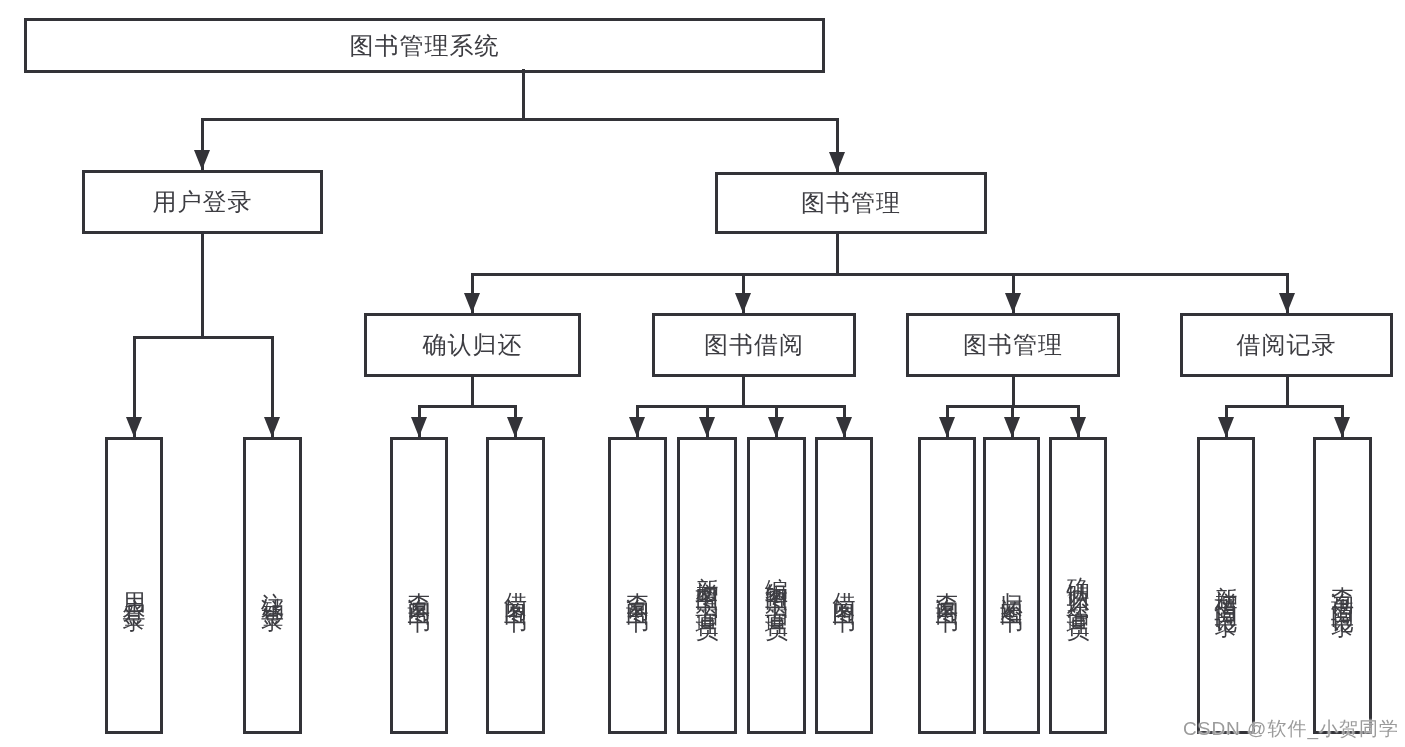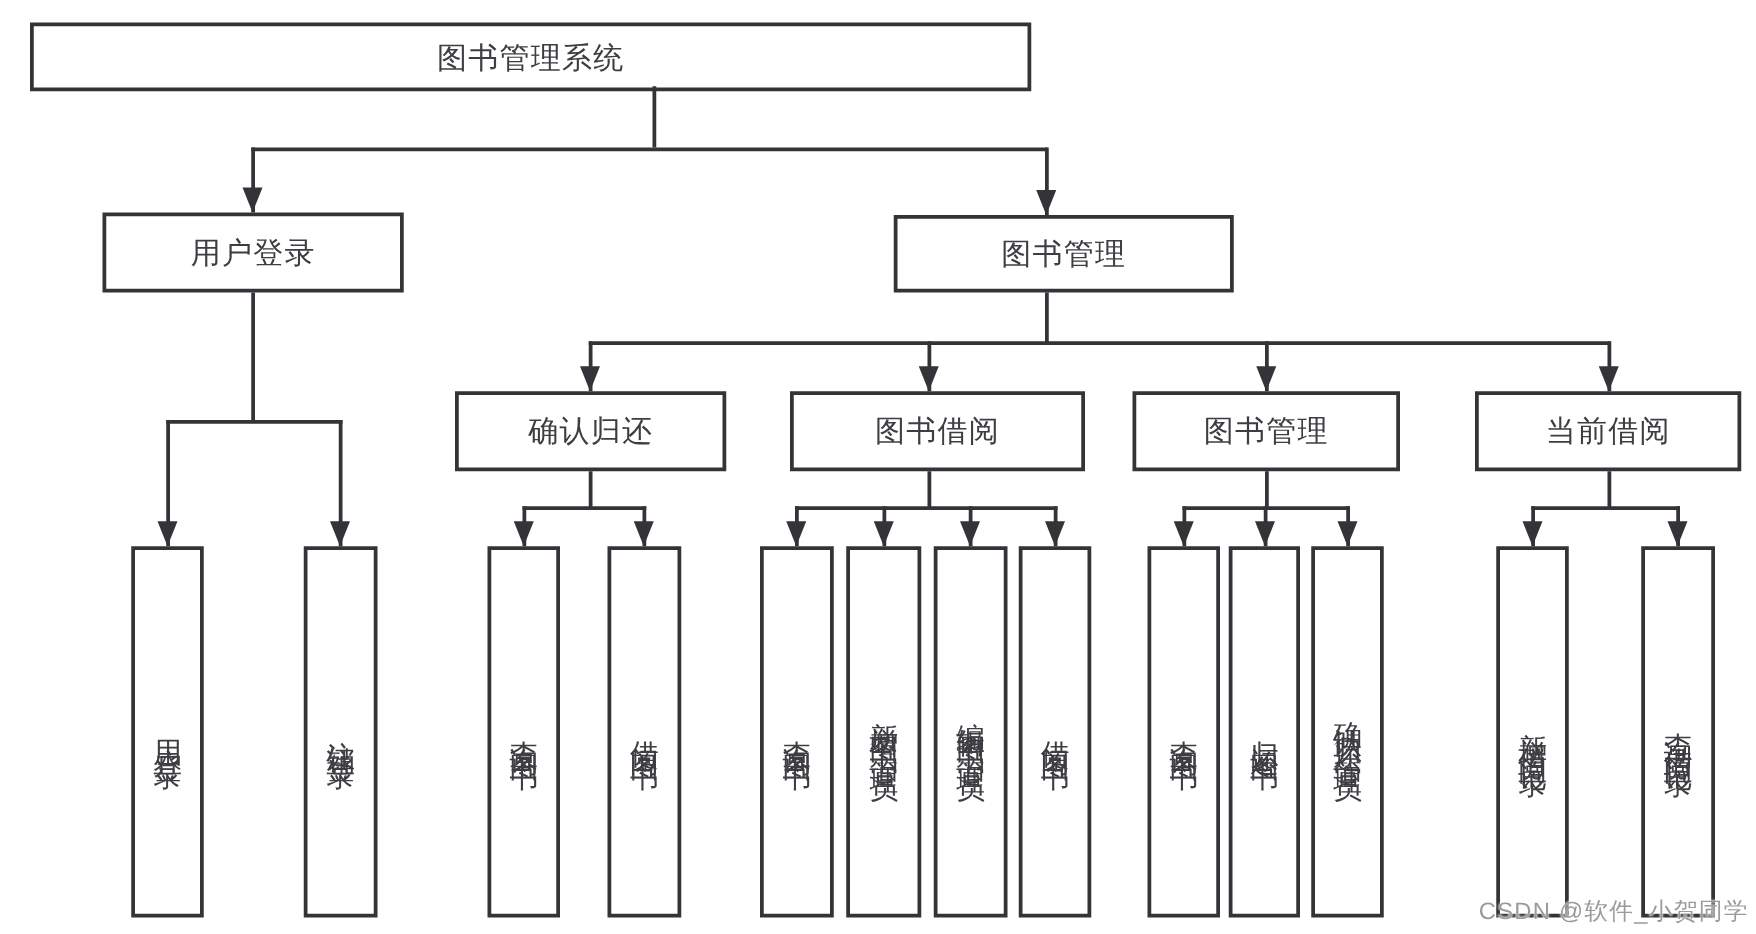--- a/index.html
+++ b/index.html
@@ -63,28 +63,28 @@
 <div class="box" style="left:82px;top:170px;width:241px;height:64px">
   <span>用户登录</span>
 </div>
 <div class="box" style="left:715px;top:172px;width:272px;height:62px">
   <span>图书管理</span>
 </div>
 
 <div class="box" style="left:364px;top:313px;width:217px;height:64px">
   <span>确认归还</span>
 </div>
-<div class="box" style="left:632px;top:313px;width:236px;height:64px">
+<div class="box" style="left:652px;top:313px;width:204px;height:64px">
   <span>图书借阅</span>
 </div>
 <div class="box" style="left:906px;top:313px;width:214px;height:64px">
   <span>图书管理</span>
 </div>
 <div class="box" style="left:1180px;top:313px;width:213px;height:64px">
-  <span>当前借阅</span>
+  <span>借阅记录</span>
 </div>
 
 <div class="box leaf" style="left:105px;top:437px;width:58px;height:297px">
   <span>用户登录</span>
 </div>
 <div class="box leaf" style="left:243px;top:437px;width:59px;height:297px">
   <span>注销登录</span>
 </div>
 
 <div class="box leaf" style="left:390px;top:437px;width:58px;height:297px">

